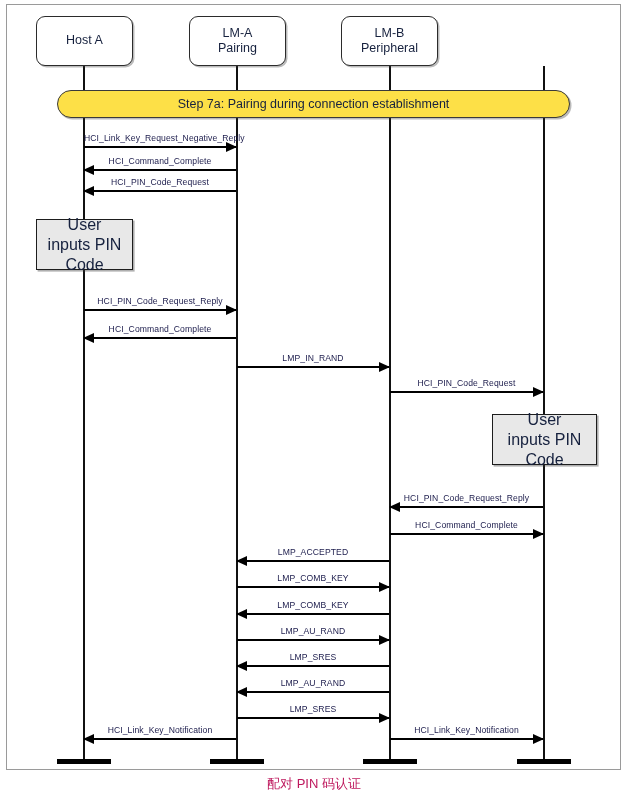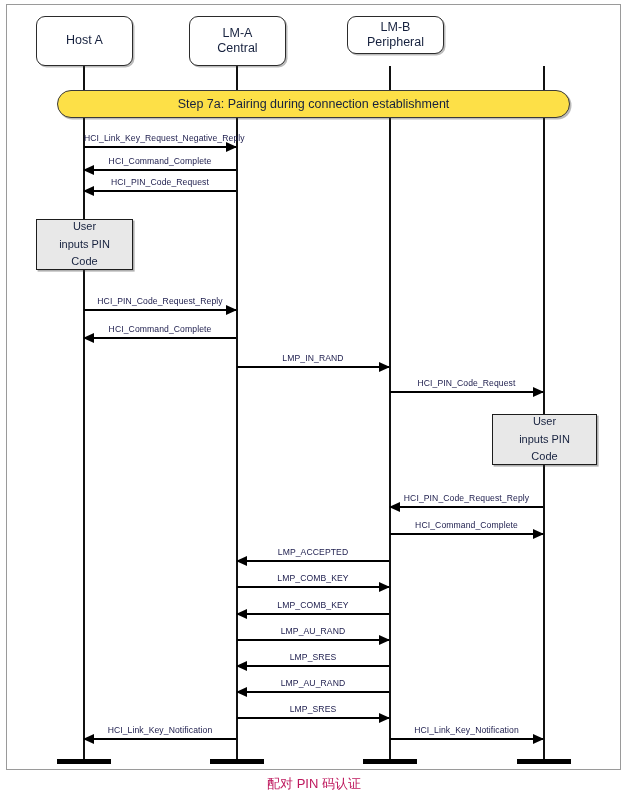--- a/index.html
+++ b/index.html
@@ -24,22 +24,22 @@
   .stepbar{
     position:absolute;box-sizing:border-box;
     border:1.5px solid #3a3a3a;border-radius:14px;background:#fde047;
     display:flex;align-items:center;justify-content:center;
     font-size:12.5px;color:#16213e;
     box-shadow:1.5px 1.5px 0 rgba(60,60,60,0.35);
   }
   .notebox{
     position:absolute;box-sizing:border-box;
     border:1.8px solid #1d1d1d;background:#e8e8e8;
-    display:flex;align-items:center;justify-content:space-between;text-align:center;
-    font-size:11px;line-height:1.25;color:#16213e;
+    display:flex;align-items:center;justify-content:center;text-align:center;
+    font-size:16px;line-height:1.25;color:#16213e;
     box-shadow:1.6px 1.6px 0 rgba(55,55,55,0.4);
   }
   .msg{position:absolute;height:0;}
   .msg .line{position:absolute;left:0;top:0;width:100%;height:2.2px;background:#000;}
   .msg .head{position:absolute;top:-4.4px;width:0;height:0;
     border-top:5.6px solid transparent;border-bottom:5.6px solid transparent;}
   .msg.right .head{right:-1px;border-left:11px solid #000;}
   .msg.left  .head{left:-1px;border-right:11px solid #000;}
   .msg .label{
     position:absolute;bottom:3px;left:0;width:100%;
@@ -63,24 +63,24 @@
   <div class="lifeline" style="left:235.7px;top:66px;height:696px;"></div>
   <div class="lifeline" style="left:388.7px;top:66px;height:696px;"></div>
   <div class="lifeline" style="left:542.7px;top:66px;height:696px;"></div>
 
   <div class="actor-box" style="left:36px;top:16px;width:97px;height:50px;">
     <span>Host A</span>
   </div>
 
   <div class="actor-box" style="left:189px;top:16px;width:97px;height:50px;flex-direction:column;">
     <span>LM-A</span>
-    <span>Central</span>
-  </div>
-
-  <div class="actor-box" style="left:341px;top:16px;width:97px;height:38px;flex-direction:column;margin-left:6px;">
+    <span>Pairing</span>
+  </div>
+
+  <div class="actor-box" style="left:341px;top:16px;width:97px;height:50px;flex-direction:column;">
     <span>LM-B</span>
     <span>Peripheral</span>
   </div>
 
 
   <div class="stepbar" style="left:57px;top:90px;width:513px;height:28px;">
     <span>Step 7a: Pairing during connection establishment</span>
   </div>
 
   <div class="msg right" style="left:84px;top:146px;width:152px;">

